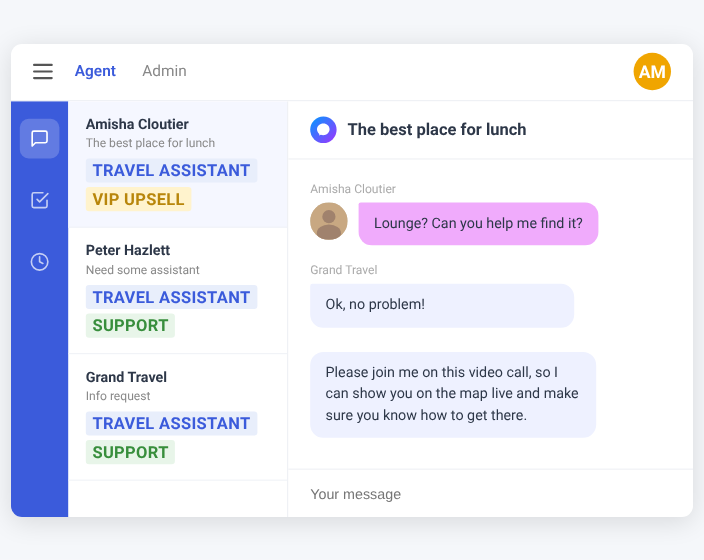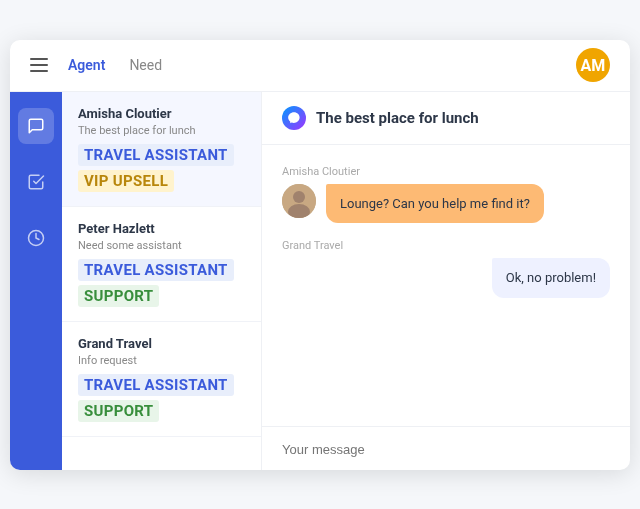--- a/index.html
+++ b/index.html
@@ -218,40 +218,39 @@
       flex-shrink: 0;
     }
     .bubble {
       padding: 10px 14px;
       border-radius: 12px;
       font-size: 13px;
       line-height: 1.5;
       max-width: 240px;
     }
     .bubble.user {
-      background: #fdba74;
+      background: #f0abfc;
       color: #2d3748;
       border-top-left-radius: 2px;
     }
     .bubble.agent {
       background: #eef1ff;
       color: #2d3748;
       border-top-left-radius: 2px;
     }
     .bubble.agent-long {
       background: #eef1ff;
       color: #2d3748;
       max-width: 260px;
     }
     .agent-messages {
       display: flex;
       flex-direction: column;
       gap: 22px;
       margin-left: 0;
-      align-items: flex-end;
     }
     .chat-input-area {
       padding: 12px 20px;
       border-top: 1px solid #eef0f4;
       flex-shrink: 0;
     }
     .chat-input {
       width: 100%;
       border: none;
       outline: none;
@@ -272,21 +271,21 @@
 <div class="app-window">
 
   <nav class="top-nav">
     <div class="hamburger-icon">
       <span></span>
         <span></span>
         <span></span>
     </div>
     <div class="nav-links">
       <a class="nav-link active">Agent</a>
-      <a class="nav-link">Need</a>
+      <a class="nav-link">Admin</a>
     </div>
     <div class="avatar-badge">AM</div>
   </nav>
 
   <div class="main-content">
 
     <div class="icon-sidebar">
       <div class="sidebar-icon active">
         <svg viewBox="0 0 24 24">
             <path d="M21 15a2 2 0 0 1-2 2H7l-4 4V5a2 2 0 0 1 2-2h14a2 2 0 0 1 2 2z"></path>
@@ -360,20 +359,21 @@
               </svg>
             </div>
             <div class="bubble user">Lounge? Can you help me find it?</div>
           </div>
         </div>
 
         <div class="message-group">
           <div class="sender-label" style="margin-left: 0;">Grand Travel</div>
           <div class="agent-messages">
             <div class="bubble agent">Ok, no problem!</div>
+            <div class="bubble agent-long">Please join me on this video call, so I can show you on the map live and make sure you know how to get there.</div>
           </div>
         </div>
       </div>
 
       <div class="chat-input-area">
         <input class="chat-input" type="text" placeholder="Your message" style="">
       </div>
     </div>
   </div>
 </div>

